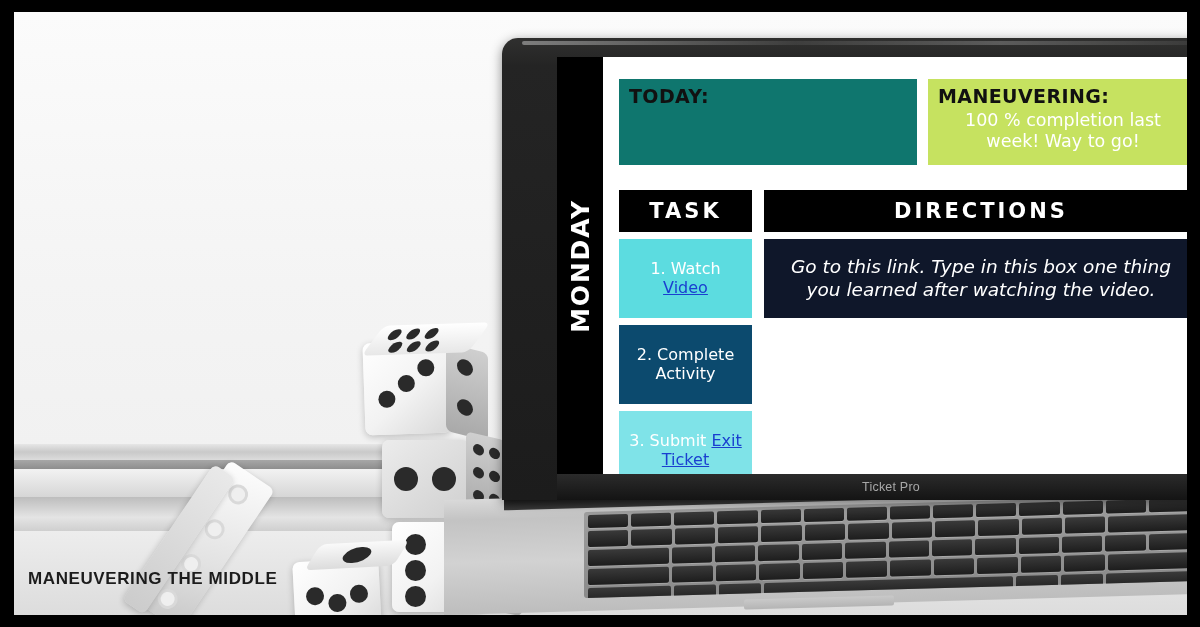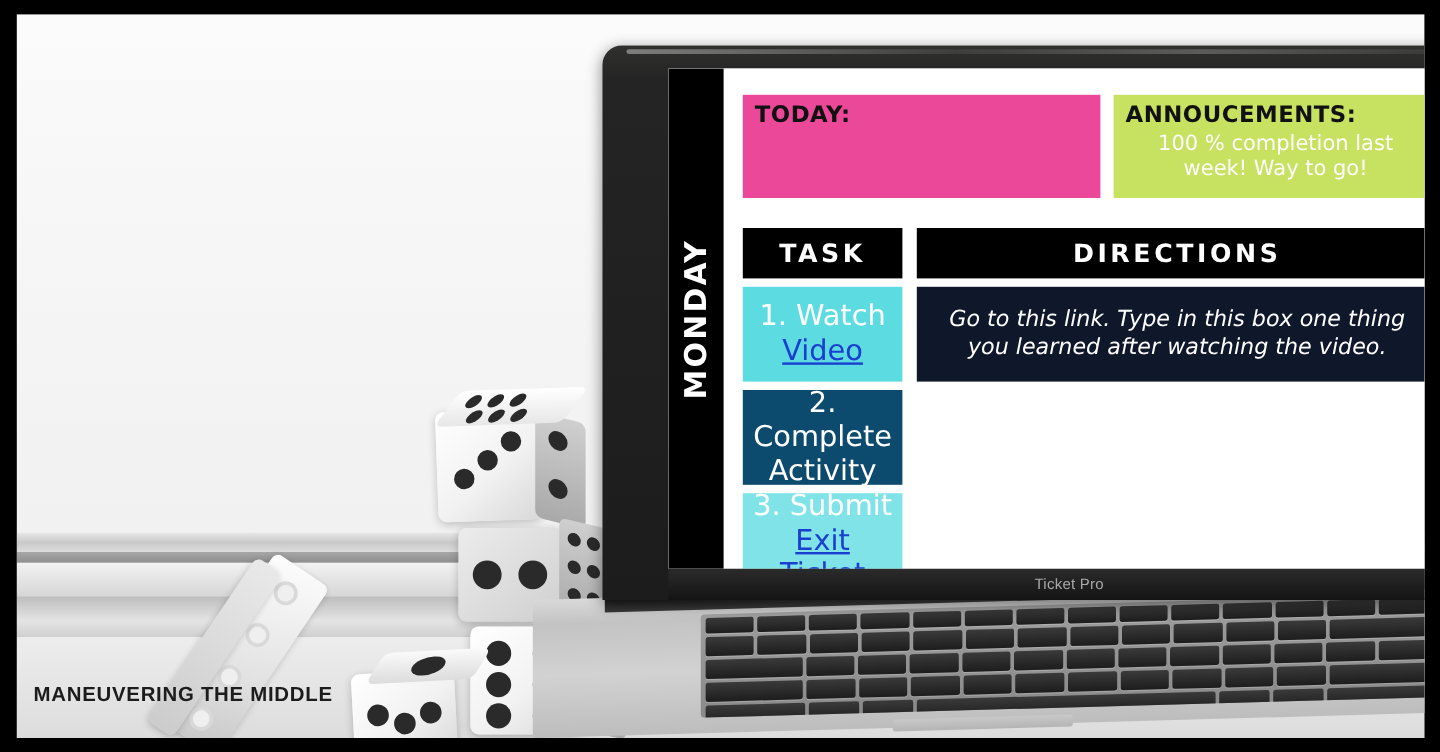--- a/index.html
+++ b/index.html
@@ -207,21 +207,21 @@
     font-family:"DejaVu Sans", sans-serif;
     font-weight:700;
     font-size:21px;
     letter-spacing:3px;
     text-align:center;
   }
   
   .brow .cell-task{
     height:79px;
     font-family:"DejaVu Sans", sans-serif;
-    font-size:24px;
+    font-size:16px;
     color:#fff;
     line-height:1.2;
     padding:0 6px;
   }
   .brow .cell-dir{
     height:79px;
     font-family:"DejaVu Sans", sans-serif;
     font-size:18.5px;
     color:#fff;
     line-height:1.25;
@@ -457,26 +457,26 @@
         <div id="screen">
 
           <div id="daybar">
             <div id="daybar-label">MONDAY</div>
           </div>
 
           <div id="content">
 
             <div id="topboxes">
 
-              <div class="infobox" id="box-today" style="background:#ec4899;">
+              <div class="infobox" id="box-today" style="background:#0f766e;">
                 <div class="head">TODAY:</div>
               </div>
 
               <div class="infobox" id="box-annc" style="background:#c6e260;">
-                <div class="head">ANNOUCEMENTS:</div>
+                <div class="head">MANEUVERING:</div>
                 <div class="body">
                   <span>100 % completion last week! Way</span>
                   <span>to go!</span>
                 </div>
               </div>
 
             </div>
 
             <div id="table">
 

